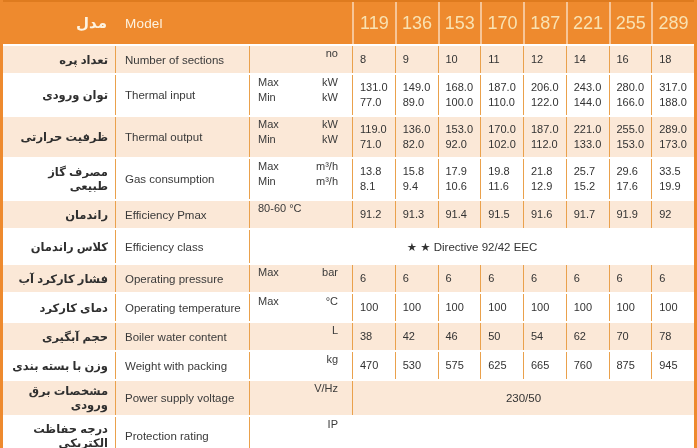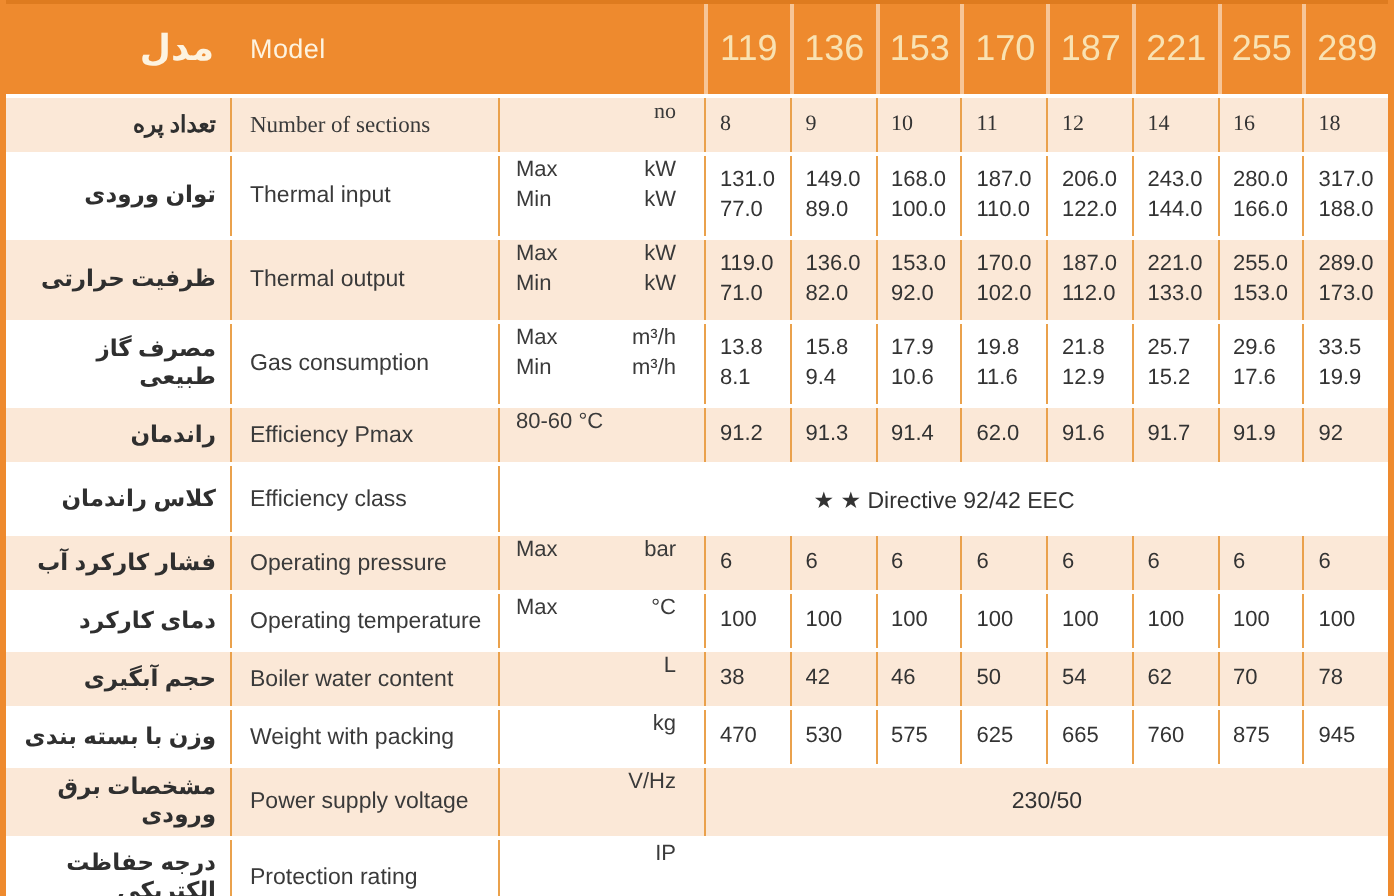--- a/index.html
+++ b/index.html
@@ -17,21 +17,21 @@
   }
   
   .hdr {
     flex:0 0 33px; background:var(--orange);
     border-top:2px solid var(--orange-dark);
     display:grid; grid-template-columns:112px 134px 103px repeat(8,1fr);
     align-items:stretch; box-sizing:border-box;
   }
   .hdr-fa {
     direction:rtl; display:flex; align-items:center; padding:12px 8px;
-    color:var(--hdr-text); font-size:18px; font-weight:700;
+    color:var(--hdr-text); font-size:15px; font-weight:700;
   }
   .hdr-en {
     display:flex; align-items:center; padding-left:10px;
     color:var(--hdr-text); font-size:13.5px; font-weight:400; letter-spacing:.2px;
   }
   .hdr-num {
     display:flex; align-items:center; justify-content:center;
     color:var(--hdr-num); font-size:18px;
     border-left:2px solid rgba(255,255,255,.5);
   }
@@ -83,21 +83,21 @@
         <div class="hdr-num">153</div>
         <div class="hdr-num">170</div>
         <div class="hdr-num">187</div>
         <div class="hdr-num">221</div>
         <div class="hdr-num">255</div>
         <div class="hdr-num">289</div>
       </div>
 
     <div class="body" id="tbody">
 
-    <div class="row peach" style="flex: 0 0 27px; font-family: Liberation Serif, serif;">
+    <div class="row peach" style="flex: 0 0 27px;">
           <div class="c-fa">تعداد پره</div>
           <div class="c-en">Number of sections</div>
           <div class="c-spec">
             <div class="stack">
               <div></div>
             </div>
             <div class="stack units">
               <div>no</div>
             </div>
           </div>
@@ -255,21 +255,21 @@
             <div class="stack">
               <div>80-60 °C</div>
             </div>
             <div class="stack units">
               <div></div>
             </div>
           </div>
           <div class="c-val">91.2</div>
           <div class="c-val">91.3</div>
           <div class="c-val">91.4</div>
-          <div class="c-val">62.0</div>
+          <div class="c-val">91.5</div>
           <div class="c-val">91.6</div>
           <div class="c-val">91.7</div>
           <div class="c-val">91.9</div>
           <div class="c-val">92</div>
         </div>
         <div class="row white" style="flex: 0 0 33px;">
           <div class="c-fa">کلاس راندمان</div>
           <div class="c-en">Efficiency class</div>
           <div class="c-span full">★ ★ Directive 92/42 EEC</div>
         </div>

